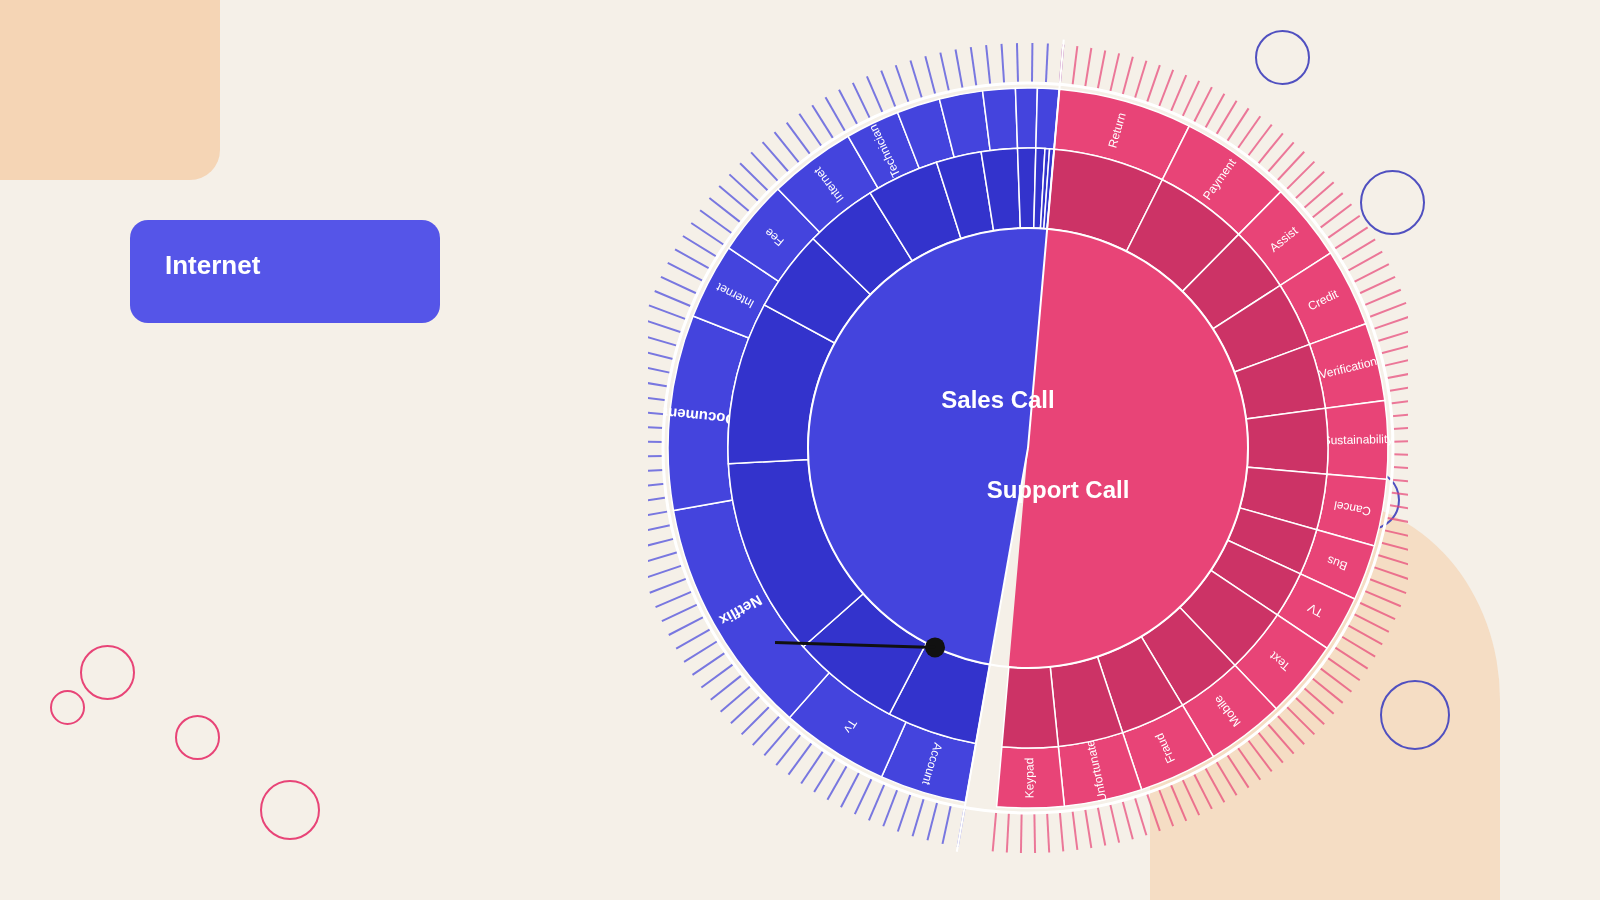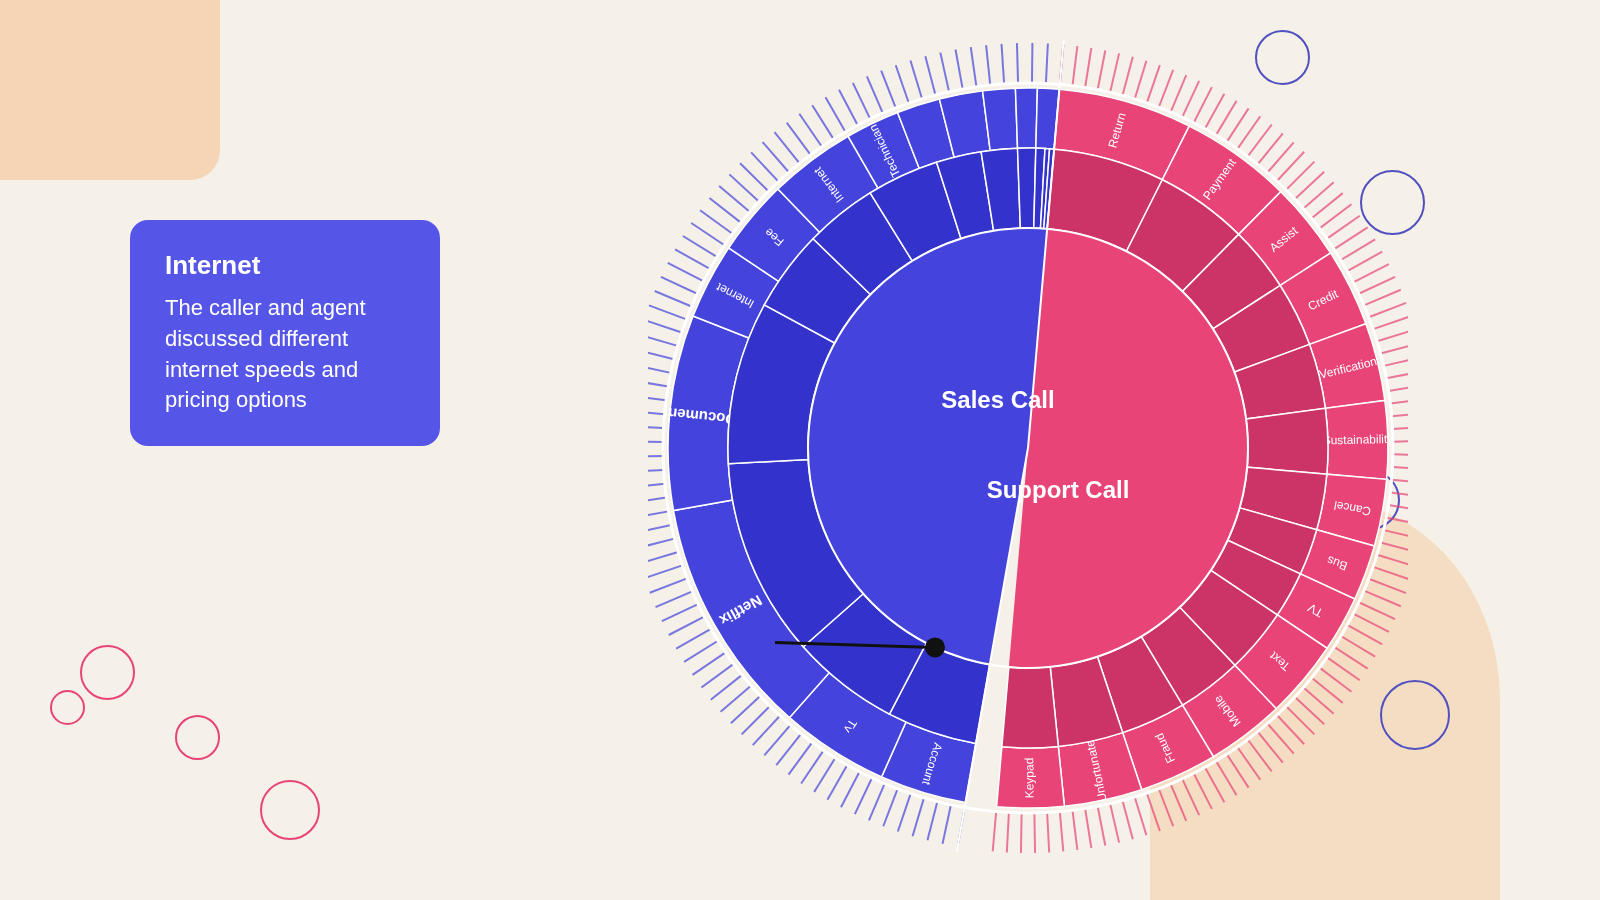--- a/index.html
+++ b/index.html
@@ -86,21 +86,20 @@
 <div class="deco-circle" style="width:80px;height:80px;top:560px;right:340px;border-color:#5050c0;"></div>
 <div class="deco-circle" style="width:70px;height:70px;top:680px;right:150px;border-color:#5050c0;"></div>
 
 <div class="deco-circle" style="width:45px;height:45px;bottom:140px;left:175px;border-color:#e84477;"></div>
 <div class="deco-circle" style="width:60px;height:60px;bottom:60px;left:260px;border-color:#e84477;"></div>
 <div class="deco-circle" style="width:55px;height:55px;bottom:200px;left:80px;border-color:#e84477;"></div>
 <div class="deco-circle" style="width:35px;height:35px;top:690px;left:50px;border-color:#e84477;"></div>
 
 <div class="info-card">
   <h2>Internet</h2>
-  <p>The caller and agent discussed different internet speeds and pricing options</p>
 </div>
 
 <div class="chart-container">
 <svg width="760" height="820" viewBox="-380 -410 760 820">
   <defs>
     <clipPath id="topHalf">
       <rect x="-400" y="-420" width="800" height="420"></rect>
     </clipPath>
     <clipPath id="bottomHalf">
       <rect x="-400" y="0" width="800" height="420"></rect>

